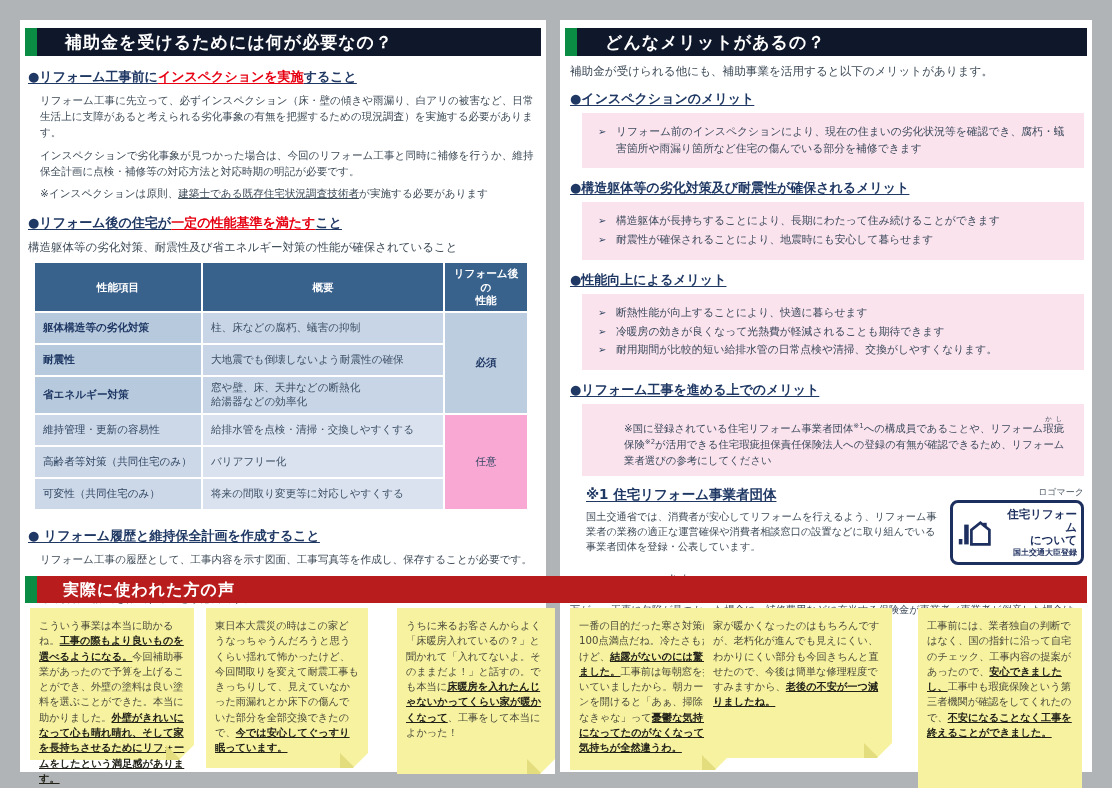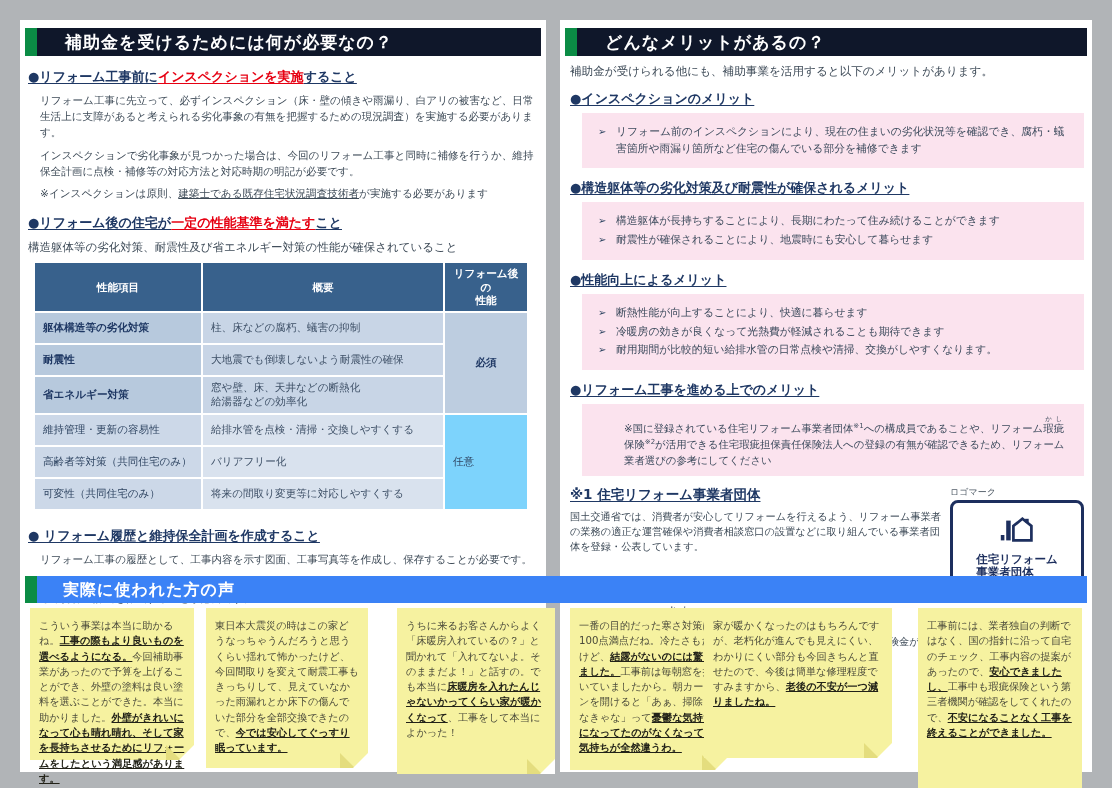--- a/index.html
+++ b/index.html
@@ -33,50 +33,50 @@
 
   
   table.spec{border-collapse:collapse;margin:4px 0 0 13px;table-layout:fixed;}
   table.spec td,table.spec th{border:2px solid #ffffff;padding:4px 8px;font-size:10.6px;vertical-align:middle;}
   table.spec th{background:#38618c;color:#ffffff;font-weight:bold;height:30px;white-space:pre-line;line-height:1.25;}
   td.lbl{background:#b7c9dd;color:#1f3864;font-weight:bold;font-size:11.5px;}
   td.dsc{background:#c8d5e6;color:#3d4f66;white-space:pre-line;height:22px;}
   td.lbl2{background:#ccd8e8;color:#2f4562;font-size:10.4px;}
   td.dsc2{background:#d9e2ee;color:#3d4f66;height:22px;}
   td.req{background:#bdcde0;color:#1f3864;font-weight:bold;text-align:center;font-size:12px;}
-  td.opt{background:#7dd3fc;color:#2f4562;font-size:12px;}
+  td.opt{background:#f9a8d4;color:#2f4562;text-align:center;font-size:12px;}
 
   
   .intro{margin:8px 6px 4px 10px;font-size:11.6px;color:#3d4a57;}
   .rh{margin:11px 6px 5px 10px;font-size:13px;font-weight:bold;color:#1f3864;text-decoration:underline;text-underline-offset:2px;}
   .pinkbox{background:#fbe3ee;margin:4px 8px 4px 22px;padding:7px 10px 7px 12px;}
   .pinkbox ul{margin:4px;padding:0;list-style:none;}
   .pinkbox li{position:relative;padding-left:18px;font-size:10.8px;line-height:1.55;color:#3c4a5c;margin:2px 0;}
   .pinkbox li::before{content:"\27A2";position:absolute;left:0;top:0;color:#2f4562;font-size:10px;}
   .boxnote{margin:4px 0 0 30px;font-size:10.4px;line-height:1.55;color:#3c4a5c;}
   sup.ref{font-size:7px;vertical-align:super;}
   ruby rt{font-size:6.5px;color:#3c4a5c;}
 
-  .refrow{display:flex;margin:10px 8px 0 10px;}
+  .refrow{display:flex;margin:10px 8px 0 26px;}
   .refcol{flex:1;}
   .refh{font-size:13.5px;font-weight:bold;color:#1f3864;text-decoration:underline;text-underline-offset:2px;margin:0 0 5px 0;}
   .refp{font-size:10.2px;line-height:1.5;color:#3d4a57;margin:0 6px 0 0;}
 
-  .logowrap{width:134px;flex:0 0 134px;text-align:left;}
+  .logowrap{width:134px;flex:0 0 134px;text-align:right;}
   .logocap{font-size:9px;color:#55606b;margin-bottom:1px;}
   .logobox{border:3px solid #1d2f5e;border-radius:8px;background:#ffffff;
-    display:flex;align-items:center;justify-content:center;gap:5px;padding:5px 4px;flex-direction:column;}
+    display:flex;align-items:center;justify-content:center;gap:5px;padding:5px 4px;}
   .logotext{color:#1d2f5e;font-weight:bold;line-height:1.15;}
   .logotext .l1,.logotext .l2{font-size:11.5px;display:block;}
   .logotext .l3{font-size:8px;display:block;margin-top:1px;}
 
   
   .voicebar{position:absolute;left:25px;top:576px;width:1062px;height:27px;display:flex;}
   .voicebar .cap{width:12px;background:#0b8c45;}
-  .voicebar .fill{flex:1;background:#3b82f6;color:#fff;font-weight:bold;font-size:16px;line-height:27px;padding-left:26px;letter-spacing:1px;}
+  .voicebar .fill{flex:1;background:#b91c1c;color:#fff;font-weight:bold;font-size:16px;line-height:27px;padding-left:26px;letter-spacing:1px;}
 
   .note{position:absolute;background:#f6f2a0;padding:10px 9px;font-size:10.2px;
     line-height:1.5;color:#4a4a3a;box-sizing:border-box;}
   .note .em{font-weight:bold;text-decoration:underline;color:#222218;}
   .note::after{content:"";position:absolute;right:0;bottom:0;width:0;height:0;
     border-style:solid;border-width:0 0 15px 15px;border-color:transparent transparent #ffffff transparent;}
   .note::before{content:"";position:absolute;right:13px;bottom:0;width:0;height:0;
     border-style:solid;border-width:15px 0 0 15px;border-color:transparent transparent transparent #e4dd7e;}
 </style>
 </head>
@@ -204,21 +204,21 @@
           <span>
             <svg width="36" height="36" viewBox="0 0 40 40">
               <rect x="2" y="30" width="4" height="6" fill="#1d2f5e"></rect>
               <rect x="8" y="14" width="5" height="22" fill="#1d2f5e"></rect>
               <path d="M16 36 L16 20 L26 12 L36 20 L36 36 Z" fill="none" stroke="#1d2f5e" stroke-width="3"></path>
               <rect x="29" y="12" width="4" height="4" fill="#1d2f5e"></rect>
             </svg>
           </span>
           <span class="logotext">
             <span class="l1">住宅リフォーム</span>
-            <span class="l2">事業者団体</span>
+            <span class="l2">について</span>
             <span class="l3">国土交通大臣登録</span>
           </span>
         </div>
       </div>
     </div>
 
     <div class="refh" style="margin:8px 8px 5px 10px;">
       <span>※2 リフォーム</span><ruby><span>瑕疵</span><rt>かし</rt></ruby><span>保険</span>
     </div>
     <p class="refp" style="margin:0 10px 0 10px;">万が一、工事に欠陥が見つかった場合に、補修費用などに充当する保険金が事業者（事業者が倒産した場合は発注者）に支払われ、無償で直してもらうことができます。</p>

